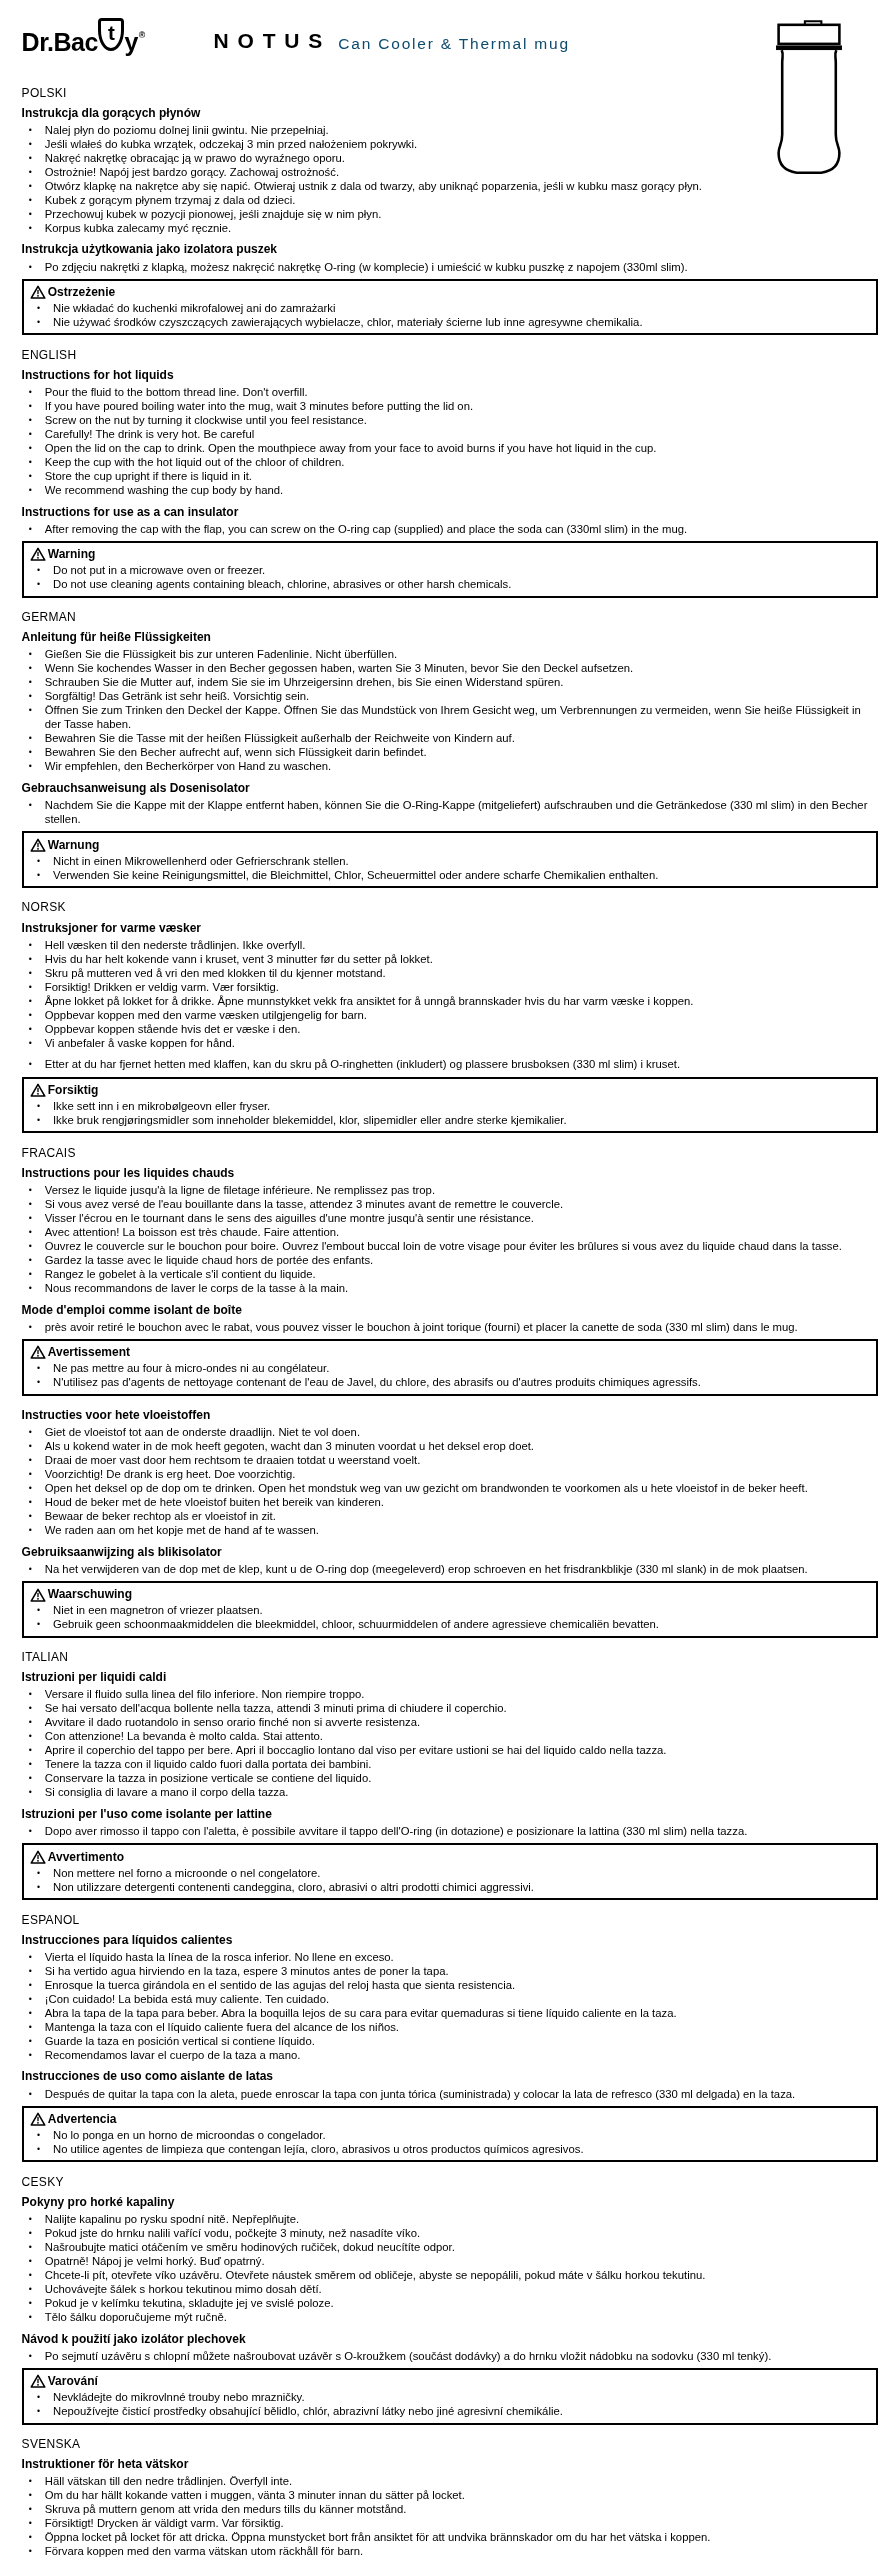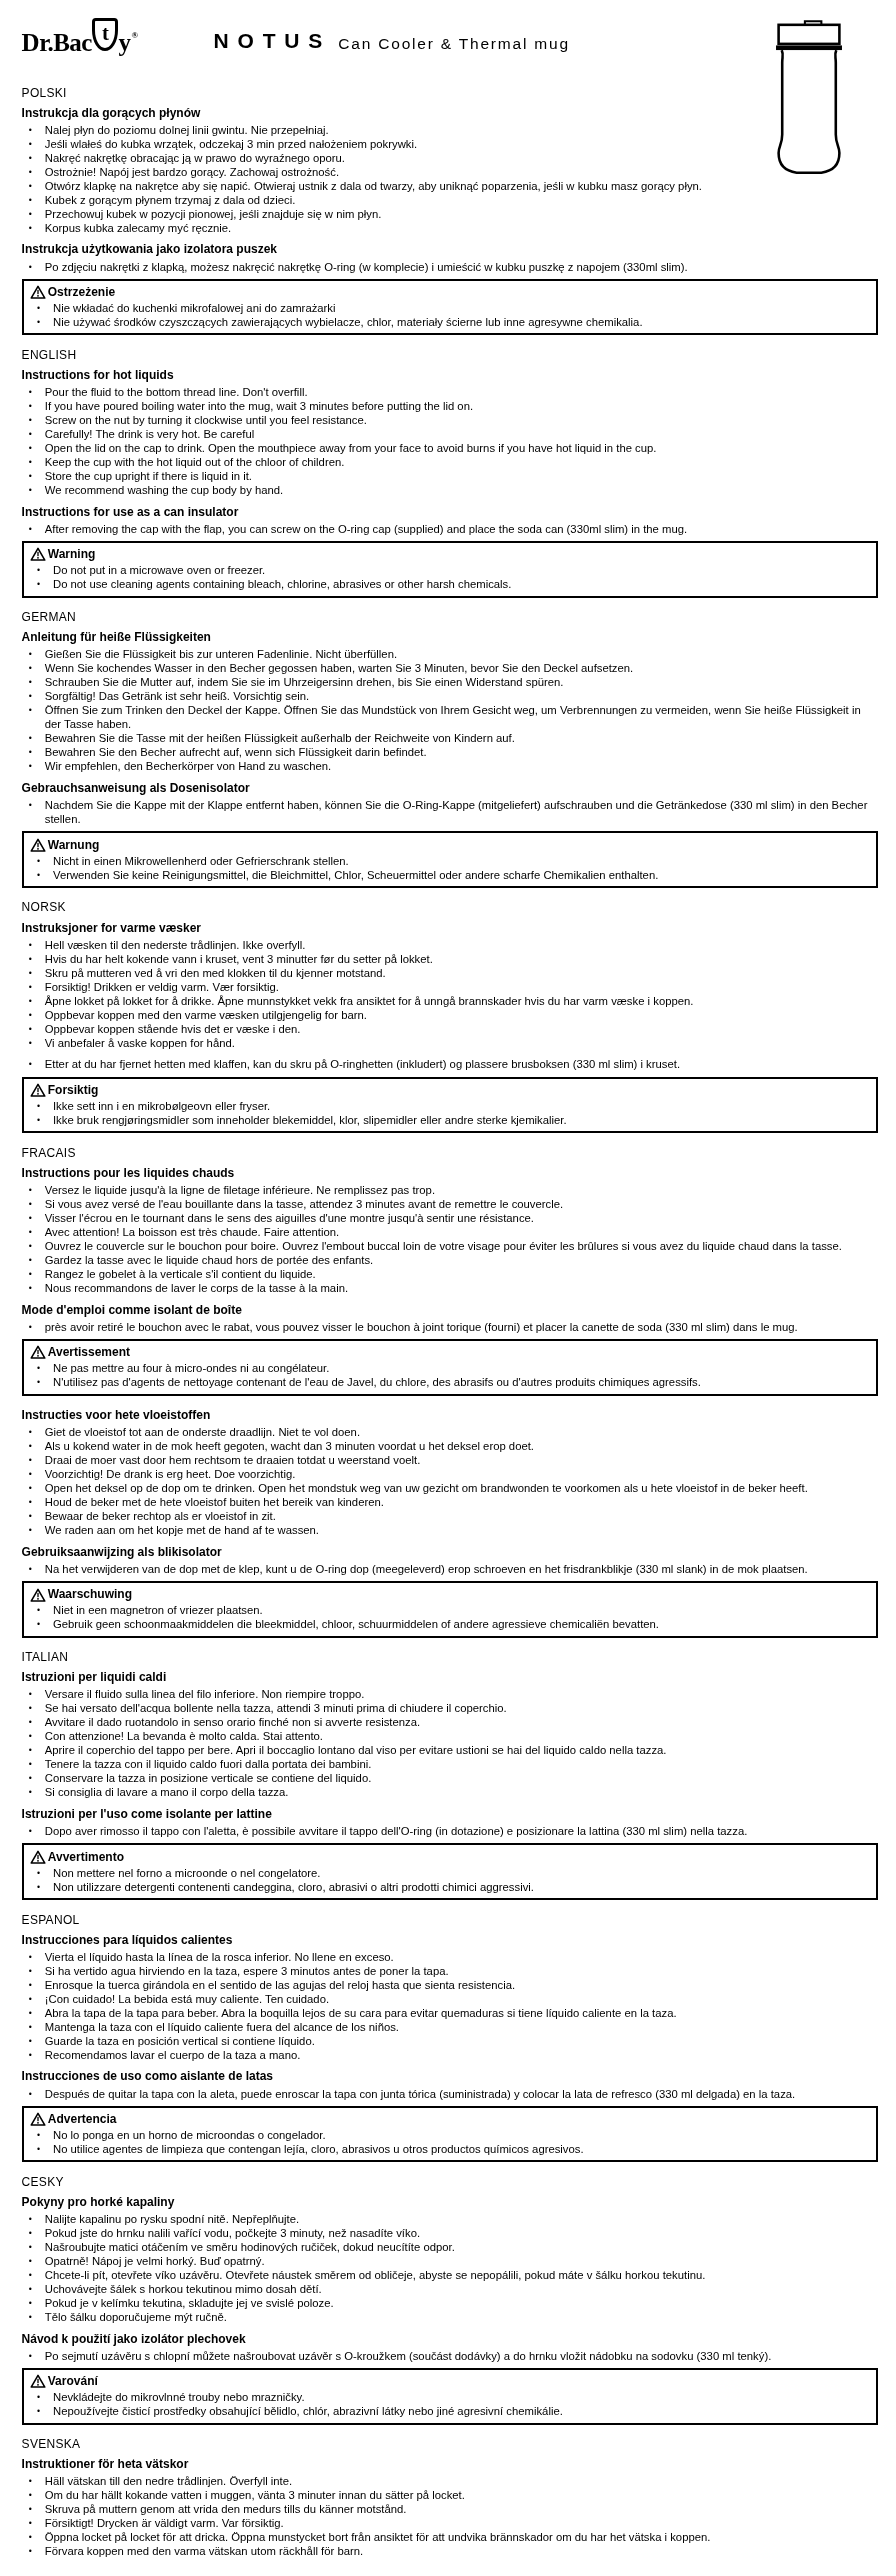--- a/index.html
+++ b/index.html
@@ -3,31 +3,31 @@
 <meta charset="utf-8">
 <style>
   html,body{margin:0;padding:0;background:#fff;}
   body{width:896px;height:2576px;overflow:hidden;color:#000;
        font-family:"Liberation Sans",sans-serif;-webkit-font-smoothing:antialiased;}
   .page{position:relative;width:896px;height:2576px;box-sizing:border-box;
         padding:17.5px 18.5px 0 21.6px;overflow:hidden;}
 
   
   .header{position:relative;height:68px;}
-  .logo{display:inline-flex;align-items:baseline;font-family:Liberation Serif, serif;
+  .logo{display:inline-flex;align-items:baseline;font-family:Liberation Sans, sans-serif;
         font-weight:bold;font-size:25px;letter-spacing:-0.5px;line-height:1;justify-content:flex-end;}
   .shield{display:inline-block;position:relative;width:19.6px;height:27px;
           border:3.1px solid #000;border-radius:4.1px 4.1px 55% 55%/4.1px 4.1px 68% 68%;
           vertical-align:-5.2px;margin:0 0.5px;}
   .shield-t{position:absolute;inset:-2.1px 0 0 0;display:flex;align-items:center;
             justify-content:center;font-size:20.6px;font-weight:bold;}
   .reg{font-size:8.8px;vertical-align:super;position:relative;top:-12.4px;left:1px;font-weight:bold;}
   .title{position:absolute;left:192px;top:11.3px;display:flex;align-items:flex-end;}
   .notus{font-weight:bold;font-size:21px;letter-spacing:8.8px;}
-  .subtitle{font-size:15.5px;letter-spacing:1.8px;margin-left:7.2px;color:#000000;}
+  .subtitle{font-size:15.5px;letter-spacing:1.8px;margin-left:7.2px;color:#0c4a6e;}
 
   
   .mug{position:absolute;left:775px;top:18.5px;}
 
   
   .lang-label{font-size:12px;letter-spacing:0.3px;margin:0 0 6.2px;}
   .lang-section{margin-bottom:12.4px;}
   .sec-heading{font-size:12px;font-weight:bold;margin:0 0 2.1px;line-height:15px;}
   ul.bullets{list-style:none;margin:0;padding:0 0 0 7.2px;}
   ul.bullets li{display:flex;font-size:11.3px;line-height:14px;}

